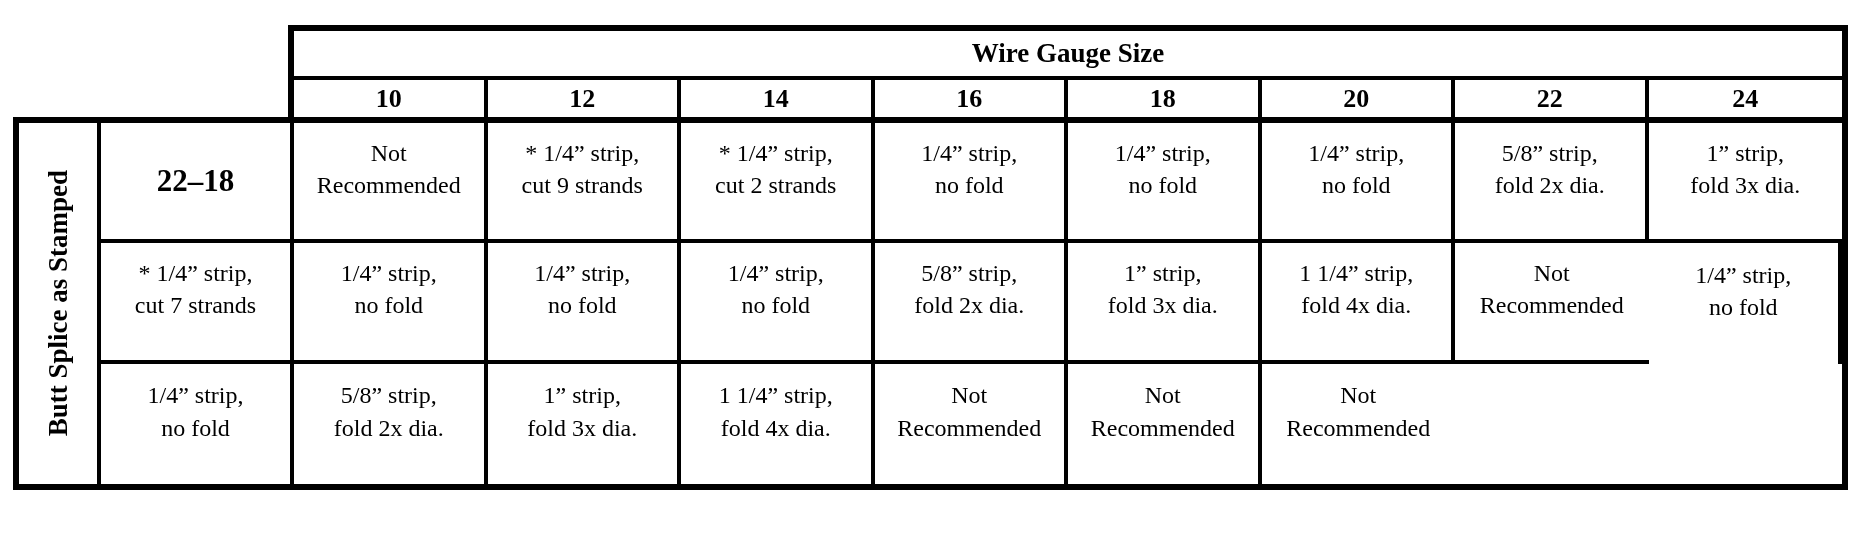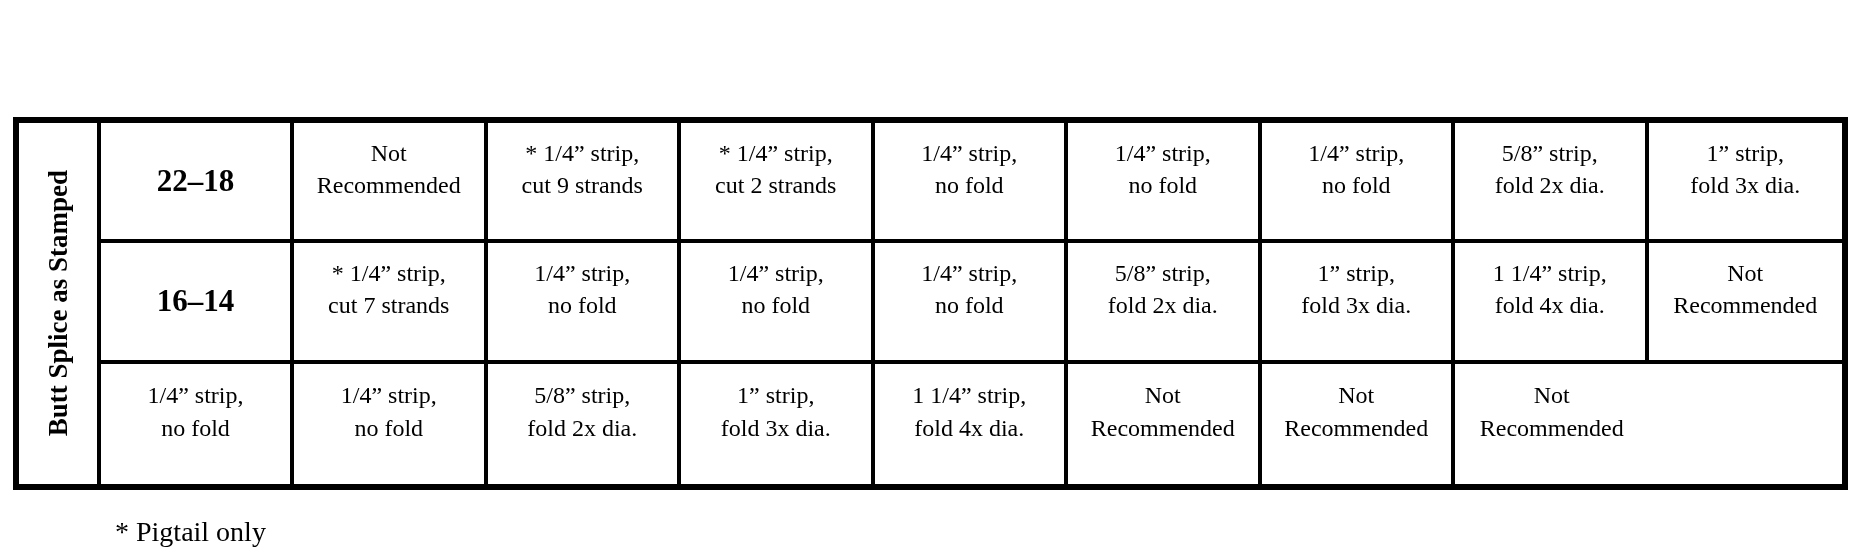--- a/index.html
+++ b/index.html
@@ -106,20 +106,31 @@
     left: 115px;
     top: 516px;
     font-size: 28px;
   }
 </style>
 </head>
 <body>
 
 <div class="canvas">
 
+  <div class="header-grid">
+    <div class="title-cell">Wire Gauge Size</div>
+    <div class="num-cell">10</div>
+    <div class="num-cell">12</div>
+    <div class="num-cell">14</div>
+    <div class="num-cell">16</div>
+    <div class="num-cell">18</div>
+    <div class="num-cell">20</div>
+    <div class="num-cell">22</div>
+    <div class="num-cell last-col">24</div>
+  </div>
 
   <div class="body-grid">
     <div class="side-cell">
       <span class="vert-label">Butt Splice as Stamped</span>
     </div>
 
     <div class="row-label">22–18</div>
     <div class="cell">Not
 Recommended</div>
     <div class="cell">* 1/4” strip,
@@ -130,21 +141,20 @@
 no fold</div>
     <div class="cell">1/4” strip,
 no fold</div>
     <div class="cell">1/4” strip,
 no fold</div>
     <div class="cell">5/8” strip,
 fold 2x dia.</div>
     <div class="cell last-col">1” strip,
 fold 3x dia.</div>
 
-    <div class="row-label">16–14</div>
     <div class="cell">* 1/4” strip,
 cut 7 strands</div>
     <div class="cell">1/4” strip,
 no fold</div>
     <div class="cell">1/4” strip,
 no fold</div>
     <div class="cell">1/4” strip,
 no fold</div>
     <div class="cell">5/8” strip,
 fold 2x dia.</div>
@@ -166,15 +176,14 @@
     <div class="cell last-row">1 1/4” strip,
 fold 4x dia.</div>
     <div class="cell last-row">Not
 Recommended</div>
     <div class="cell last-row">Not
 Recommended</div>
     <div class="cell last-row last-col">Not
 Recommended</div>
   </div>
 
-  <div class="footnote">* Pigtail only</div>
 
 </div>
 
 </body></html>

